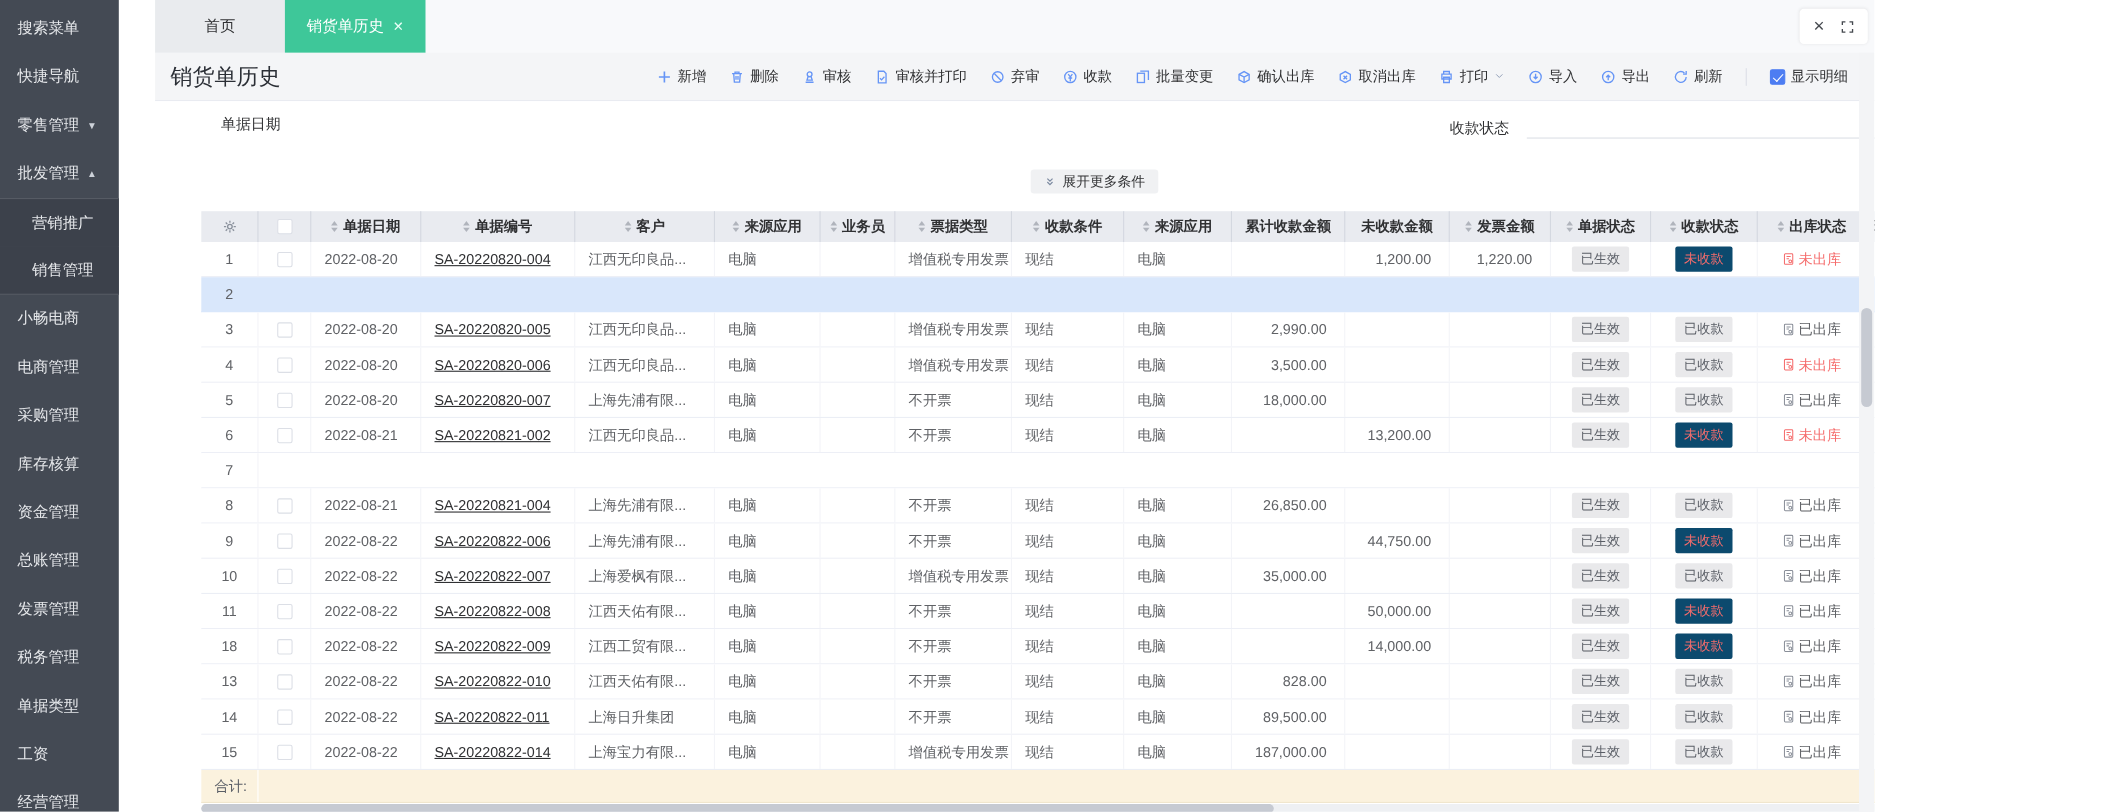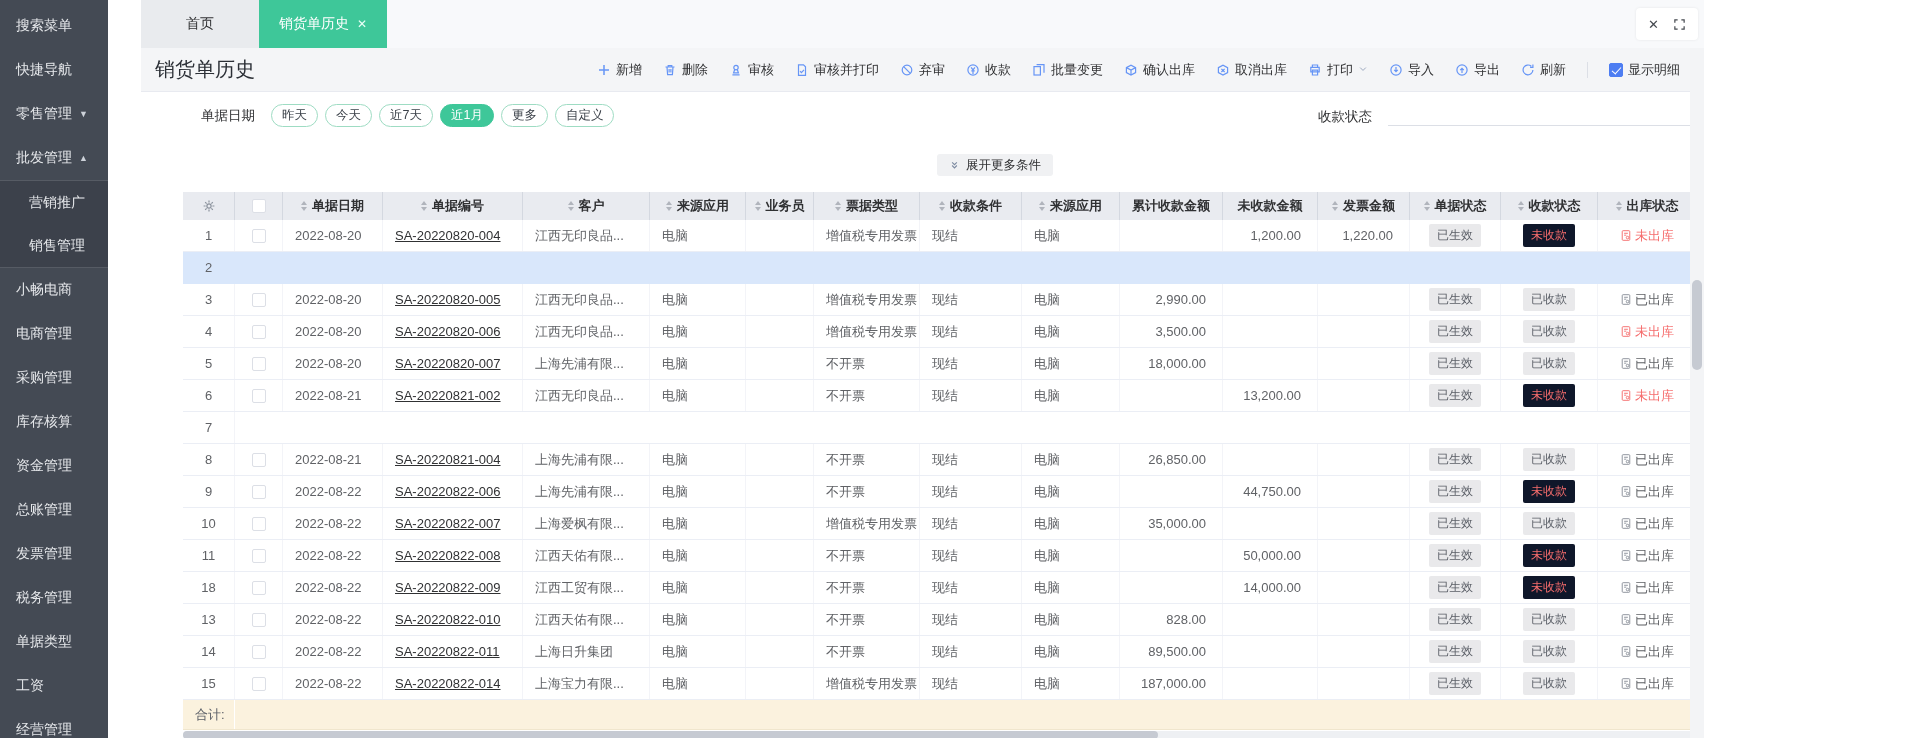--- a/index.html
+++ b/index.html
@@ -69,21 +69,21 @@
   .th svg.gear { width:14px; height:14px; stroke:#8a919c; fill:none; stroke-width:1.2; }
   .tr { display:flex; height:32px; align-items:stretch; border-bottom:1px solid #ebeef5; background:#fff; font-size:13px; color:#606266; }
   .tr.selected { background:#d9e7fb; border-bottom-color:#d9e7fb; }
   .td { display:flex; align-items:center; border-right:1px solid #f3f4f8; overflow:hidden; white-space:nowrap; }
   .tr.selected .td { border-right-color:transparent; }
   .td.center { justify-content:center; }
   .td.right { justify-content:flex-end; padding-right:16px; }
   .td.pl { padding-left:12px; }
   .order-link { color:#303133; text-decoration:underline; cursor:pointer; }
   .badge { font-size:12px; padding:3px 8px; border-radius:2px; background:#e9e9eb; color:#5a5e66; }
-  .badge.red { background:#0f172a; color:#f56c6c; }
+  .badge.red { background:#0c4a6e; color:#f56c6c; }
   .outst { display:flex; align-items:center; gap:3px; color:#606266; }
   .outst svg { width:12px; height:13px; stroke:#8a8f99; fill:none; stroke-width:1.1; }
   .outst.red { color:#f56c6c; }
   .outst.red svg { stroke:#f56c6c; }
   .ops { gap:16px; justify-content:center; }
   .ops svg { width:15px; height:15px; stroke:#5f6b7a; fill:none; stroke-width:1.1; cursor:pointer; }
   .tfoot { display:flex; height:30px; background:#fbf2de; align-items:center; font-size:13px; color:#5a5e66; border-bottom:1px solid #f0e6cd; }
   .tfoot .flabel-sum { width:52px; padding-left:12px; border-right:1px solid #fff; height:100%; display:flex; align-items:center; }
   .hscroll { position:relative; height:8px; background:#eef0f3; margin-top:1px; border-radius:4px; }
   .hscroll .thumb { position:absolute; left:0; top:0; height:8px; width:975px; background:#c6cad2; border-radius:4px; cursor:grab; }
@@ -270,21 +270,20 @@
             <span class="cbox checked"></span>
             <span>显示明细</span>
           </div>
         </div>
     </div>
 
     <div class="filters">
       <div class="fgroup-date">
         <div class="frow">
           <span class="flabel">单据日期</span>
-          <span id="pills"><span class="pill">昨天</span><span class="pill">今天</span><span class="pill">近7天</span><span class="pill active">近1月</span><span class="pill">更多</span><span class="pill">自定义</span></span>
         </div>
       </div>
 
 
       <div class="fgroup-pay">
         <span class="flabel">收款状态</span>
         <div class="uline">
           <svg viewBox="0 0 14 14">
               <path d="M3 5l4 4 4-4"></path>
             </svg>

